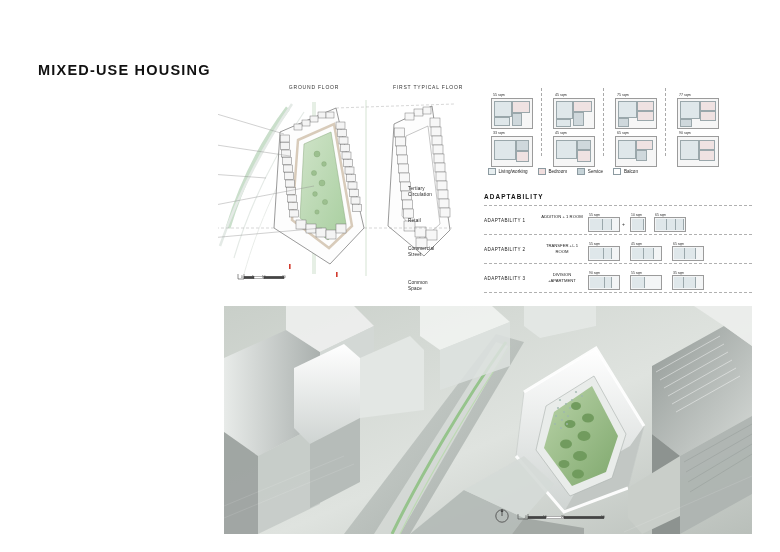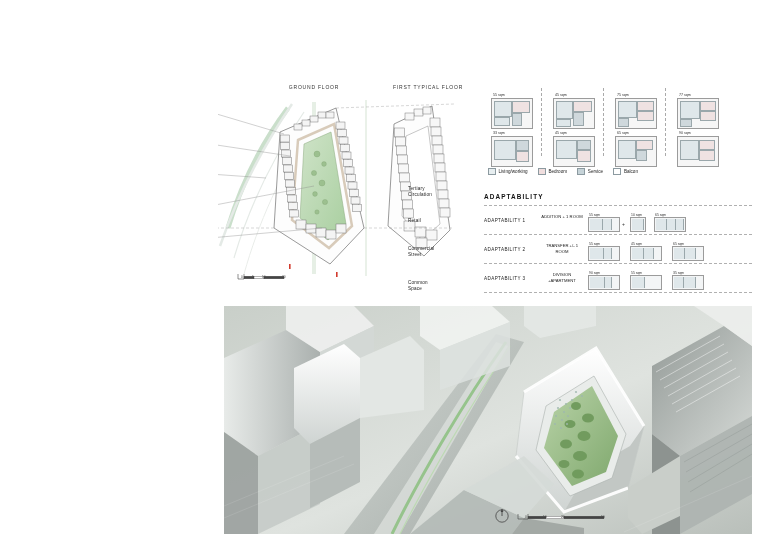--- a/index.html
+++ b/index.html
@@ -111,20 +111,21 @@
 
   .north {
     position:absolute; left:494px; top:508px; width:16px; height:16px;
   }
 </style>
 </head>
 <body>
 
 <div class="page">
 
+  <div class="title">MIXED-USE HOUSING</div>
 
   <div class="plan-area">
 
     <div class="plan-head gf">GROUND FLOOR</div>
     <div class="plan-head ff">FIRST TYPICAL FLOOR</div>
 
     <svg class="svg-abs" width="250" height="215" viewBox="0 0 250 215">
       <defs>
         <linearGradient id="greenG" x1="0" y1="0" x2="1" y2="1">
           <stop offset="0%" stop-color="#cfe3c8"></stop>

